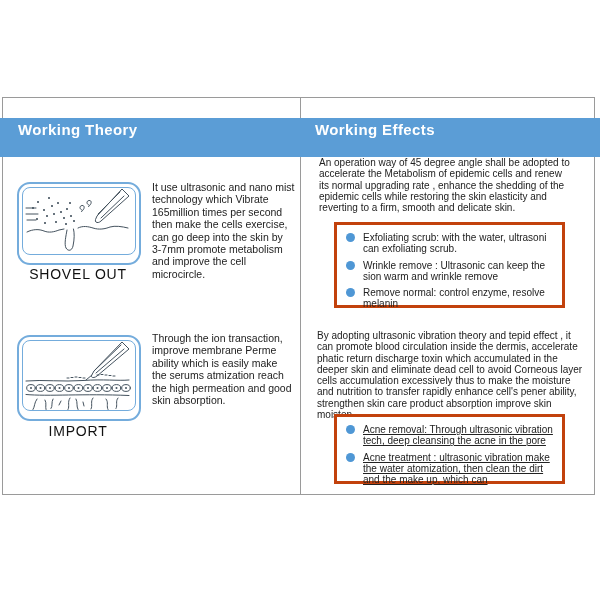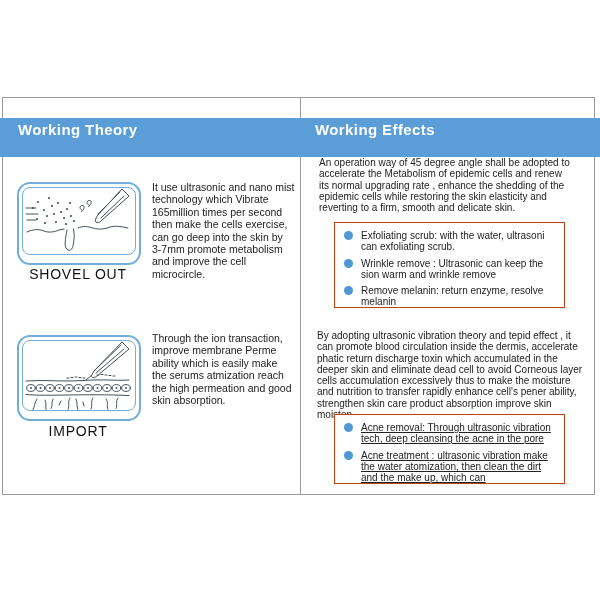--- a/index.html
+++ b/index.html
@@ -56,21 +56,21 @@
   }
   #sec1-title { left:326px; top:142px; letter-spacing:0.4px; }
   #sec2-title { left:318px; top:316px; letter-spacing:0.8px; }
   .sec-body {
     position:absolute; font-size:10px; line-height:11.3px; color:#222;
   }
   #sec1-body { left:319px; top:157px; width:280px; }
   #sec2-body { left:317px; top:330px; width:284px; }
 
   .bullet-box {
-    position:absolute; left:334px; width:231px; border:1px solid #c2410c;
+    position:absolute; left:334px; width:231px; border:3px solid #c2410c;
     background:#fff; box-sizing:border-box; padding:7px 4px 0 9px;
   }
   #bulletbox1 { top:222px; height:86px; }
   #bulletbox2 { top:414px; height:70px;text-decoration:underline; }
   .bullet-item { display:flex; margin-bottom:5px; }
   .bullet-dot {
     flex:0 0 auto; width:9px; height:9px; border-radius:50%;
     background:#4f97d5; margin:1px 8px 0 0;
   }
   .bullet-text { font-size:10px; line-height:11.3px; color:#222; }
@@ -211,21 +211,21 @@
       <span class="bullet-text prewrap">Exfoliating scrub: with the water, ultrasoni
 can exfoliating scrub.</span>
     </div>
     <div class="bullet-item">
       <span class="bullet-dot"></span>
       <span class="bullet-text prewrap">Wrinkle remove : Ultrasonic can keep the
 sion warm and wrinkle remove</span>
     </div>
     <div class="bullet-item">
       <span class="bullet-dot"></span>
-      <span class="bullet-text prewrap">Remove melanin: return enzyme, resolve
+      <span class="bullet-text prewrap">Remove normal: control enzyme, resolve
 melanin</span>
     </div>
   </div>
 
   <div class="sec-body prewrap" id="sec2-body">By adopting ultrasonic vibration theory and tepid effect , it
 can promote blood circulation inside the dermis, accelerate
 phatic return discharge toxin which accumulated in the
 deeper skin and eliminate dead cell to avoid Corneous layer
 cells accumulation excessively thus to make the moisture
 and nutrition to transfer rapidly enhance cell's pener ability,

